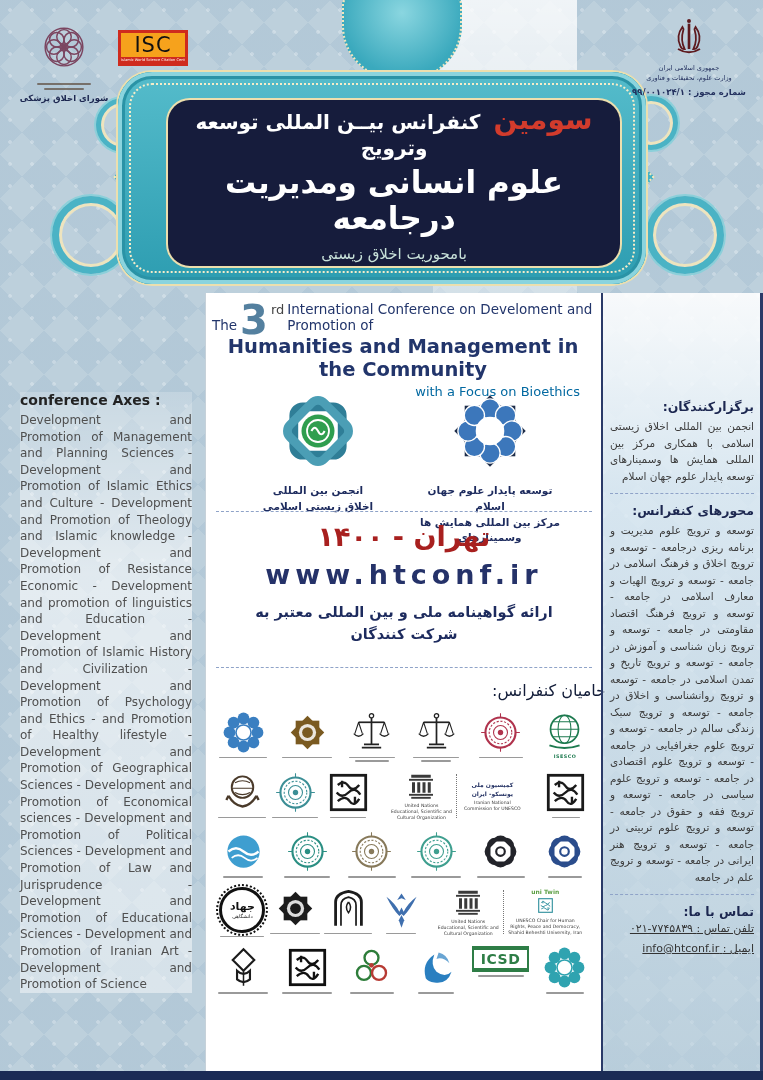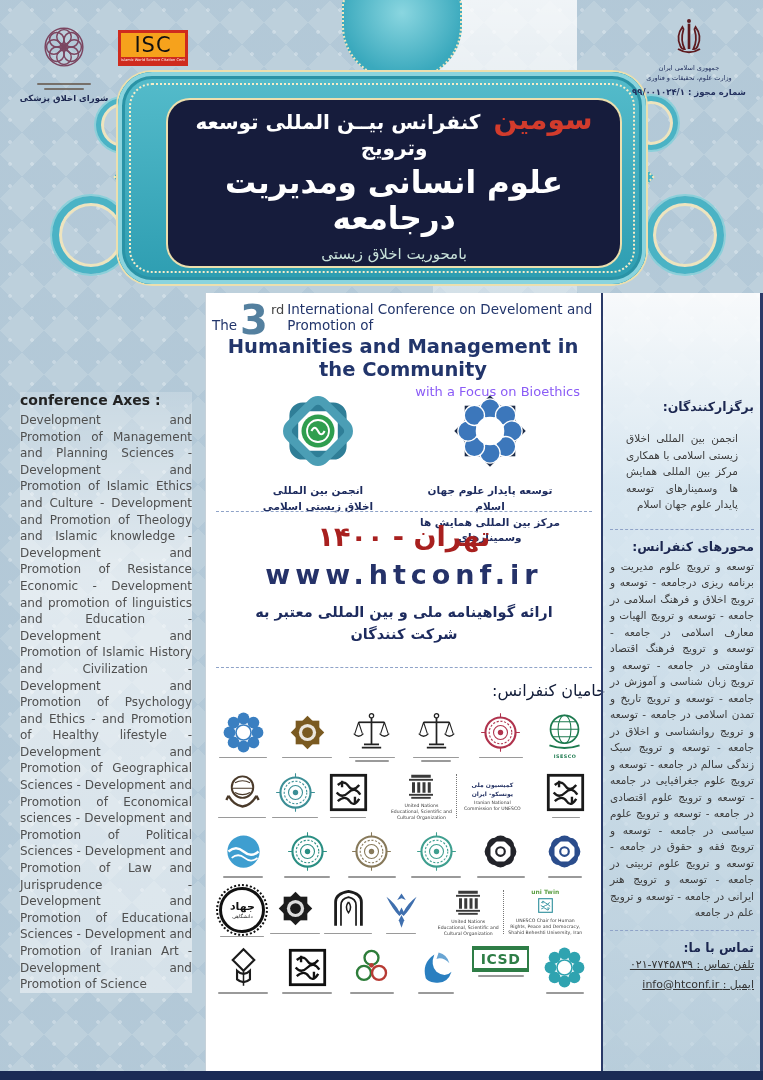--- a/index.html
+++ b/index.html
@@ -64,21 +64,21 @@
   .rc-head{font-size:12.5px;font-weight:bold;color:#1c2750;margin:2px 0 4px;}
   .rc-body{font-size:10.5px;line-height:16.5px;color:#3c3c3c;text-align:justify;}
   .dash{border:none;border-top:1px dashed #8fa3c8;margin:9px 0;}
   .c-line{font-size:11px;color:#333;line-height:20px;white-space:nowrap;text-decoration:underline;}
   
   .en-title{position:absolute;left:6px;top:8px;width:382px;color:#22356b;}
   .l1{display:flex;justify-content:center;align-items:flex-end;gap:3px;font-size:13.5px;color:#22356b;}
   .l1 .num{font-size:40px;font-weight:bold;color:#54809f;line-height:26px;}
   .l1 .ord{font-size:13px;position:relative;top:-16px;color:#444;}
   .l2{font-size:19.5px;font-weight:bold;text-align:center;margin-top:2px;color:#22356b;}
-  .l3{font-size:13px;text-align:right;padding-right:14px;margin-top:3px;color:#8b5cf6;}
+  .l3{font-size:13px;text-align:right;padding-right:14px;margin-top:3px;color:#0369a1;}
   .orgs{position:absolute;left:10px;top:94px;width:376px;display:flex;justify-content:center;gap:14px;}
   .org{width:158px;text-align:center;}
   .org svg{width:88px;height:88px;}
   .org-cap{font-size:10.5px;font-weight:bold;color:#1d2b5e;direction:rtl;line-height:1.5;margin-top:4px;}
   .divider{position:absolute;left:10px;width:376px;border-top:1.5px dashed #8fa3c8;}
   .venue{position:absolute;left:0;top:228px;width:396px;text-align:center;direction:rtl;
     font-size:27px;font-weight:bold;color:#a8201f;}
   .url{position:absolute;left:0;top:266px;width:396px;text-align:center;
     font-size:27px;font-weight:bold;color:#253269;letter-spacing:5px;}
   .cert{position:absolute;left:0;top:308px;width:396px;text-align:center;direction:rtl;
@@ -628,21 +628,21 @@
               <i style="width:38px"></i>
             </span>
           </div>
       </div>
 
     </div>
   </div>
 
   <div class="right-col">
     <p class="rc-head">برگزارکنندگان:</p>
-    <p class="rc-body" style="margin:16px">انجمن بین المللی اخلاق زیستی اسلامی با همکاری مرکز بین المللی همایش ها وسمینارهای توسعه پایدار علوم جهان اسلام</p>
+    <p class="rc-body" style="margin:0">انجمن بین المللی اخلاق زیستی اسلامی با همکاری مرکز بین المللی همایش ها وسمینارهای توسعه پایدار علوم جهان اسلام</p>
     <hr class="dash">
     <p class="rc-head">محورهای کنفرانس:</p>
     <p class="rc-body" style="margin:0">توسعه و ترویج علوم مدیریت و برنامه ریزی درجامعه - توسعه و ترویج اخلاق و فرهنگ اسلامی در جامعه - توسعه و ترویج الهیات و معارف اسلامی در جامعه - توسعه و ترویج فرهنگ اقتصاد مقاومتی در جامعه - توسعه و ترویج زبان شناسی و آموزش در جامعه - توسعه و ترویج تاریخ و تمدن اسلامی در جامعه - توسعه و ترویج روانشناسی و اخلاق در جامعه - توسعه و ترویج سبک زندگی سالم در جامعه - توسعه و ترویج علوم جغرافیایی در جامعه - توسعه و ترویج علوم اقتصادی در جامعه - توسعه و ترویج علوم سیاسی در جامعه - توسعه و ترویج فقه و حقوق در جامعه - توسعه و ترویج علوم تربیتی در جامعه - توسعه و ترویج هنر ایرانی در جامعه - توسعه و ترویج علم در جامعه</p>
     <hr class="dash">
     <p class="rc-head" style="margin:0">تماس با ما:</p>
     <div class="c-line">
       <span>تلفن تماس :</span>
       <span dir="ltr">۰۲۱-۷۷۴۵۸۳۹</span>
     </div>
     <div class="c-line">

